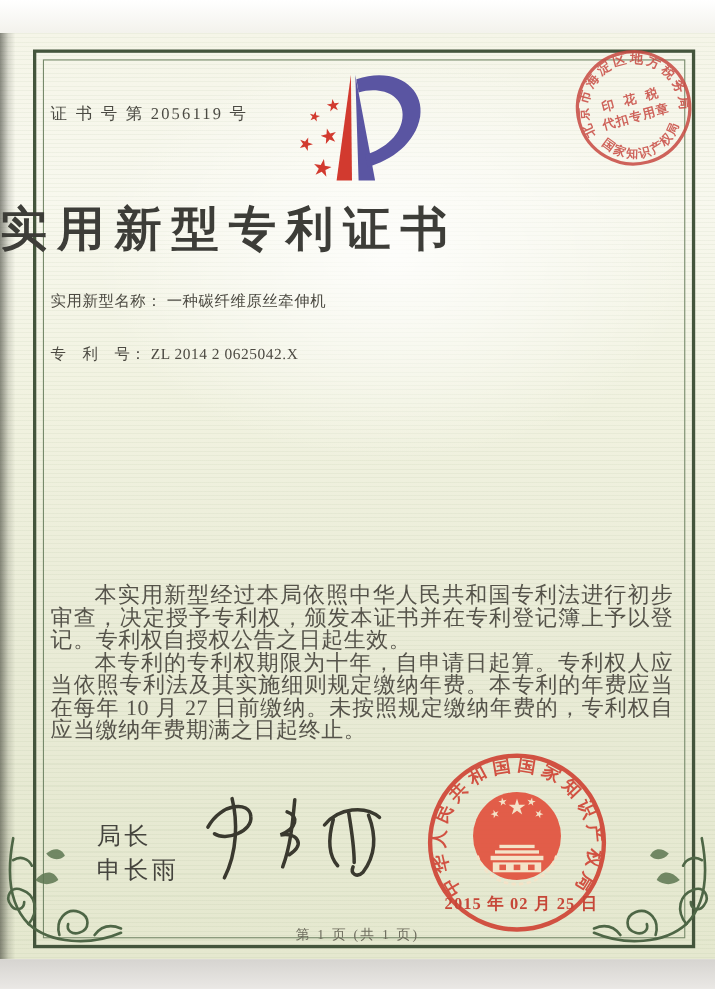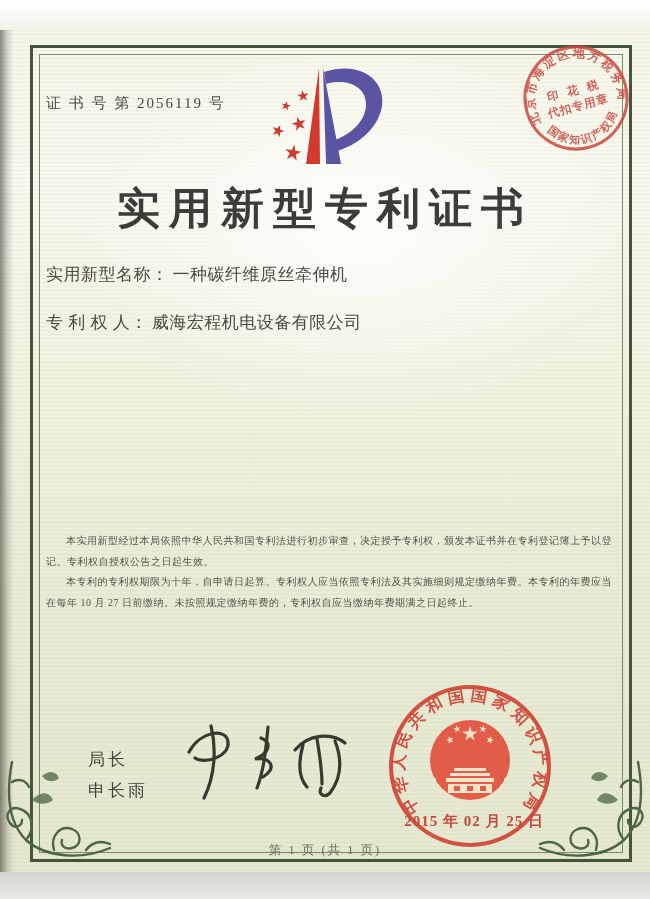--- a/index.html
+++ b/index.html
@@ -29,33 +29,33 @@
     box-sizing:border-box;border:1px solid #76896a;}
 
   .content{position:absolute;inset:0;z-index:3;}
 
   .cert-number{position:absolute;left:46px;top:94px;font-size:15px;letter-spacing:2px;
     color:#4b4a43;}
 
   .logo{position:absolute;left:256px;top:58px;}
   .tax-stamp{position:absolute;left:514px;top:36px;transform:rotate(-15deg);opacity:.85;}
 
-  .title{position:absolute;left:0;top:180px;width:650px;text-align:center;
+  .title{position:absolute;left:0;top:180px;width:650px;text-align:left;
     font-size:43px;font-weight:600;letter-spacing:9px;color:#3d3d38;}
 
   .fields{position:absolute;left:46px;top:266px;width:560px;}
-  .field-row{margin:0 0 30px 0;font-size:17px;line-height:18px;color:#4c4a42;
+  .field-row{margin:0 0 30px 0;font-size:14px;line-height:18px;color:#4c4a42;
     letter-spacing:.5px;white-space:nowrap;}
   .field-row .value{margin-left:4px;}
 
   .bodytext{position:absolute;left:46px;top:531px;width:566px;color:#55534a;}
-  .bodytext p{margin:0;font-size:10px;line-height:20.5px;text-indent:2em;
+  .bodytext p{margin:0;font-size:20px;line-height:20.5px;text-indent:2em;
     letter-spacing:.5px;text-align:justify;}
 
-  .director{position:absolute;left:88px;top:744px;font-size:17px;line-height:31px;
+  .director{position:absolute;left:88px;top:744px;font-size:22px;line-height:31px;
     color:#45443e;letter-spacing:3px;}
   .signature{position:absolute;left:175px;top:712px;}
 
   .seal{position:absolute;left:378px;top:676px;opacity:.92;}
 
   .ornament{position:absolute;z-index:4;}
   .ornament.left{left:2px;top:756px;}
   .ornament.right{left:536px;top:756px;transform:scaleX(-1);}
 
   .footer{position:absolute;left:0;top:842px;width:650px;text-align:center;
@@ -112,21 +112,21 @@
     <text x="62" y="74" text-anchor="middle" font-size="11.5" letter-spacing="1" fill="#c84a42" font-weight="bold">代扣专用章</text>
   </svg>
 
   <div class="title">实用新型专利证书</div>
 
   <div class="fields">
     <p class="field-row">
       <span class="label">实用新型名称：</span><span class="value">一种碳纤维原丝牵伸机</span>
     </p>
     <p class="field-row">
-      <span class="label">专 利 权 人：</span><span class="value">威海宏程机电设备有限公司</span>
+      <span class="label">专　利　号：</span><span class="value">ZL 2014 2 0625042.X</span>
     </p>
   </div>
 
   <div class="bodytext">
     <p>本实用新型经过本局依照中华人民共和国专利法进行初步审查，决定授予专利权，颁发本证书并在专利登记簿上予以登记。专利权自授权公告之日起生效。</p>
     <p>本专利的专利权期限为十年，自申请日起算。专利权人应当依照专利法及其实施细则规定缴纳年费。本专利的年费应当在每年 10 月 27 日前缴纳。未按照规定缴纳年费的，专利权自应当缴纳年费期满之日起终止。</p>
   </div>
 
   <div class="director">
     <div>局长</div>

